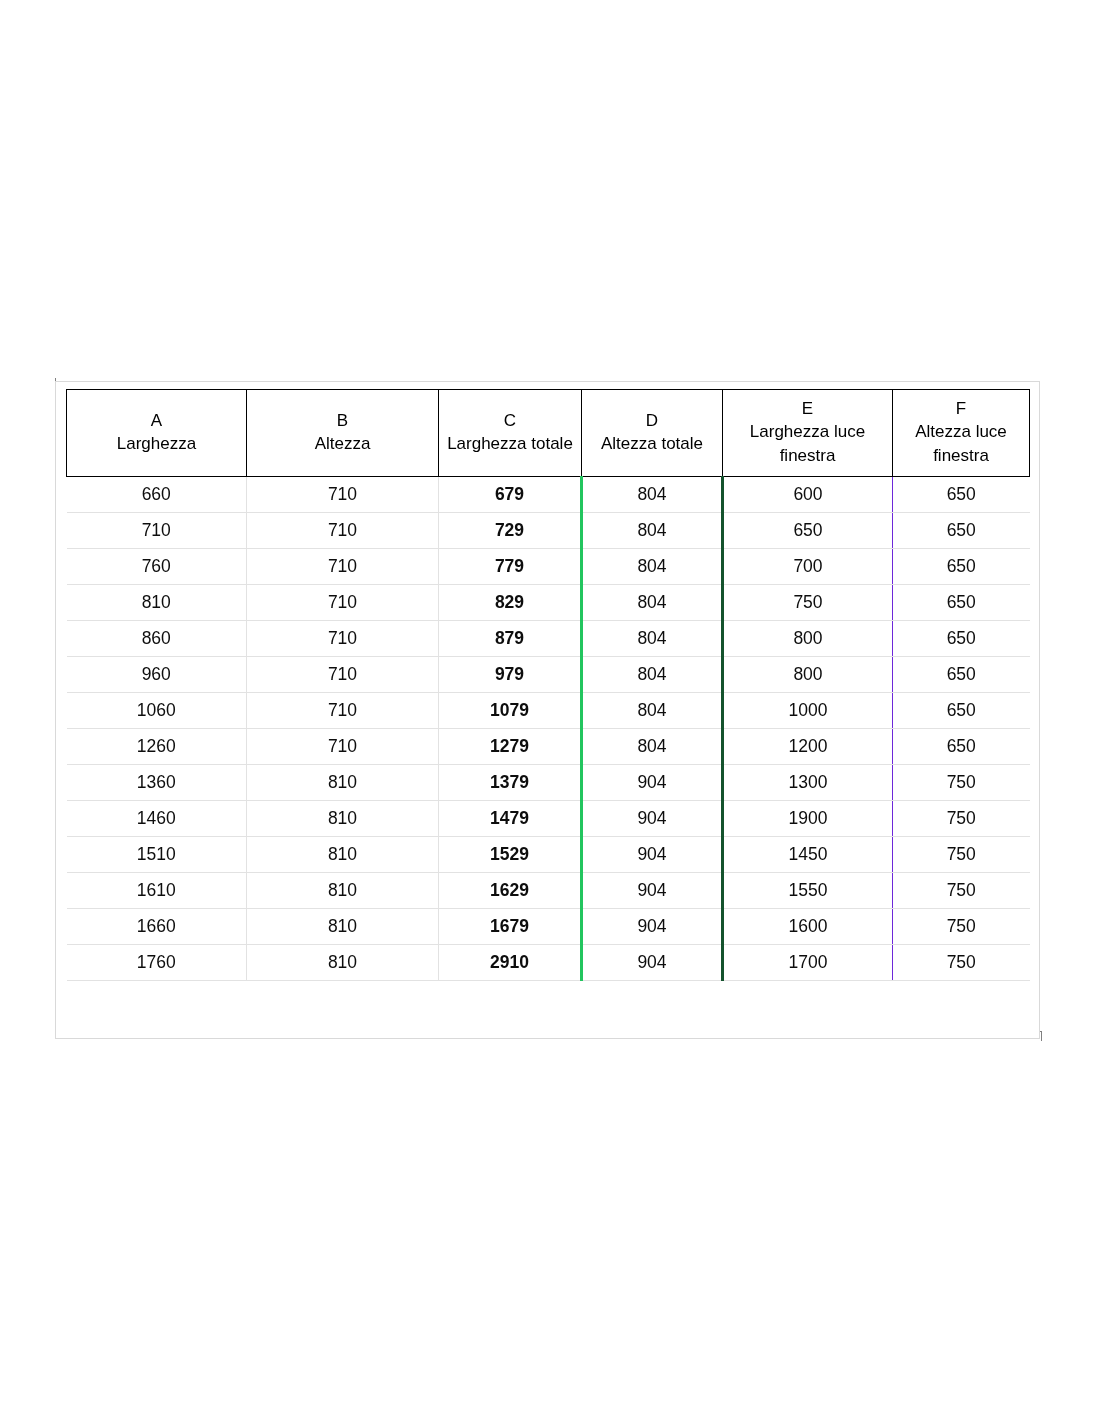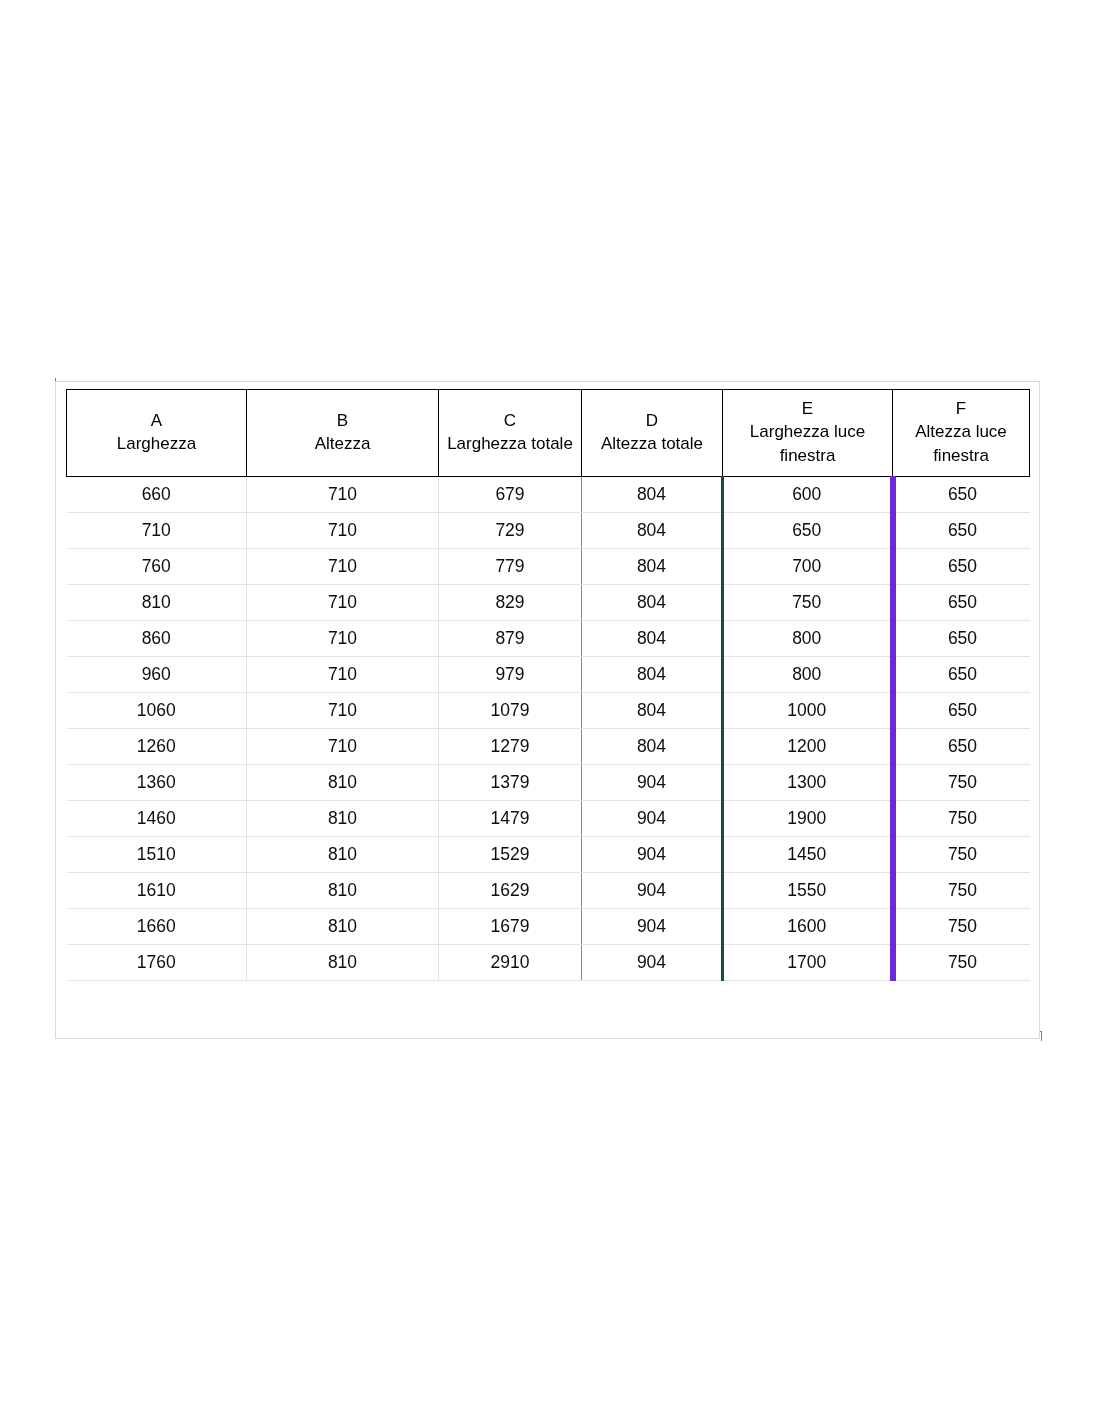--- a/index.html
+++ b/index.html
@@ -92,27 +92,28 @@
   }
 
   
   table.data-table tbody td.col-a {
     border-right: 1px solid #e2e2e2;
   }
   table.data-table tbody td.col-b {
     border-right: 1px solid #e2e2e2;
   }
   table.data-table tbody td.col-c {
-    border-right: 1px solid #22c55e;
+    border-right: 3px solid #22c55e;
+    font-weight: bold;
   }
   table.data-table tbody td.col-d {
     border-right: 3px solid #14532d;
   }
   table.data-table tbody td.col-e {
-    border-right: 6px solid #6d28d9;
+    border-right: 1px solid #6d28d9;
     margin-top: 24px;
   }
   table.data-table tbody tr:last-child td {
     border-bottom: 1px solid #e2e2e2;
   }
 
   .hdr-code {
     display: block;
   }
   .hdr-label {

